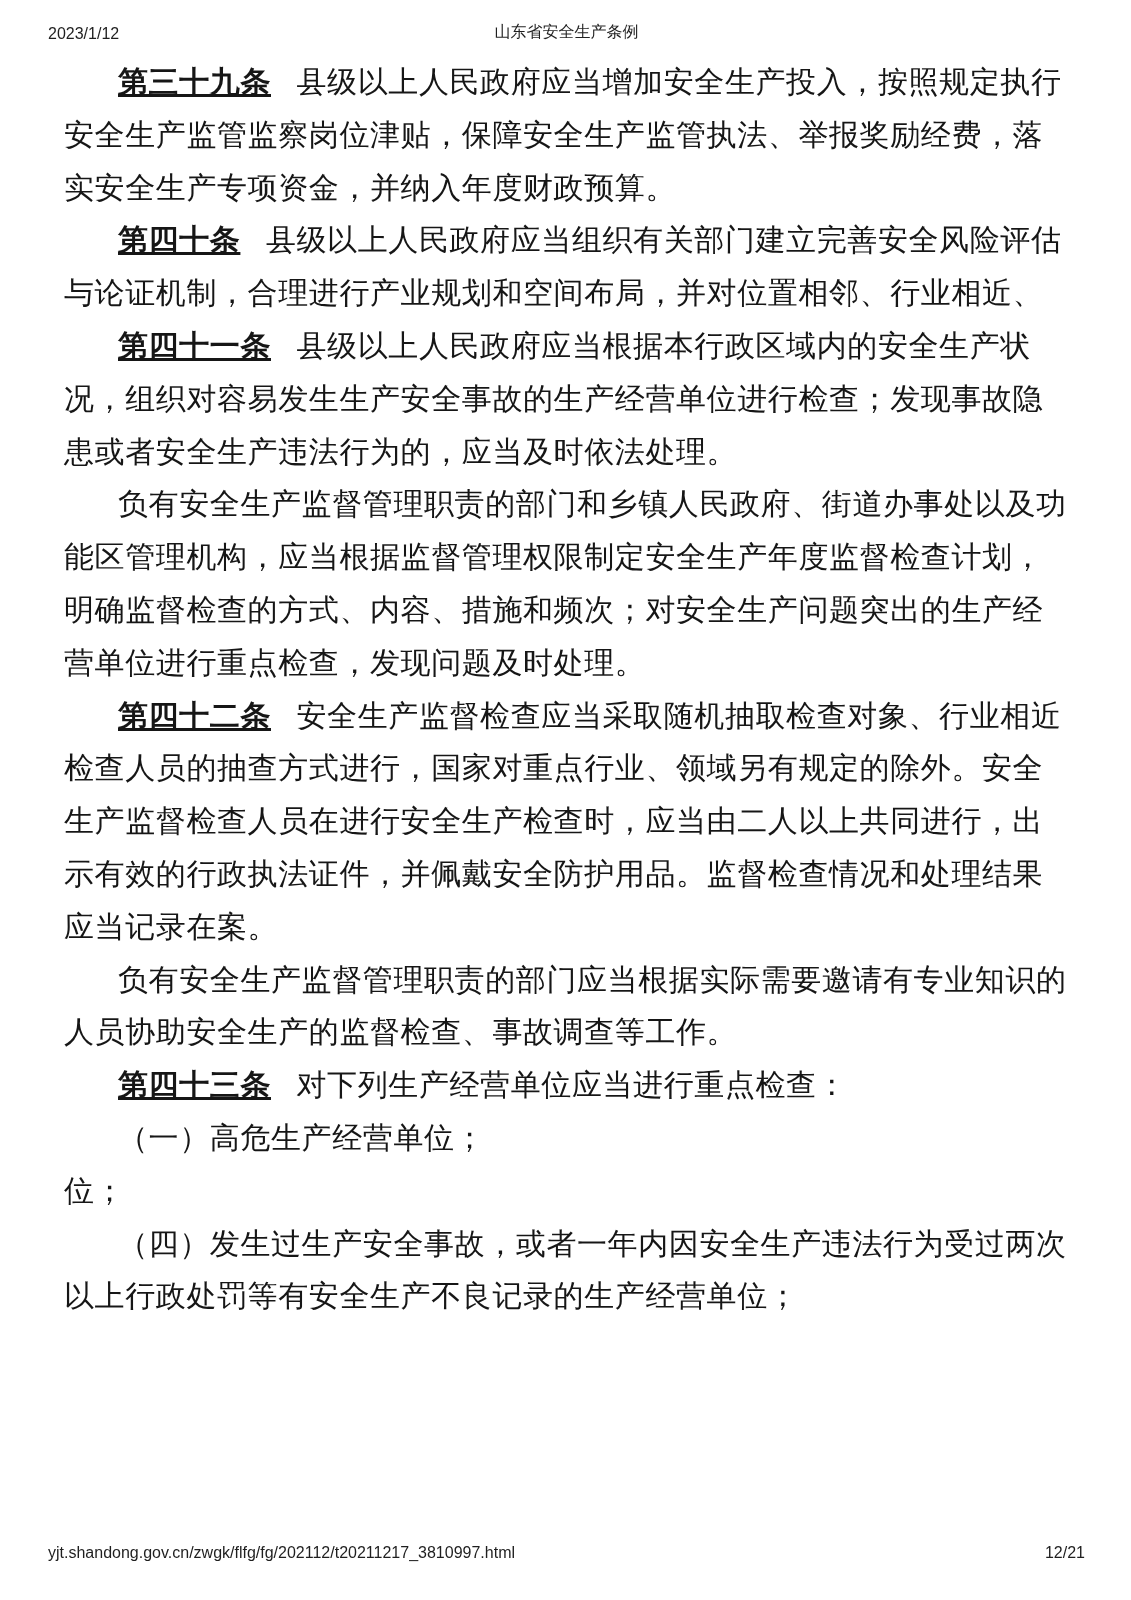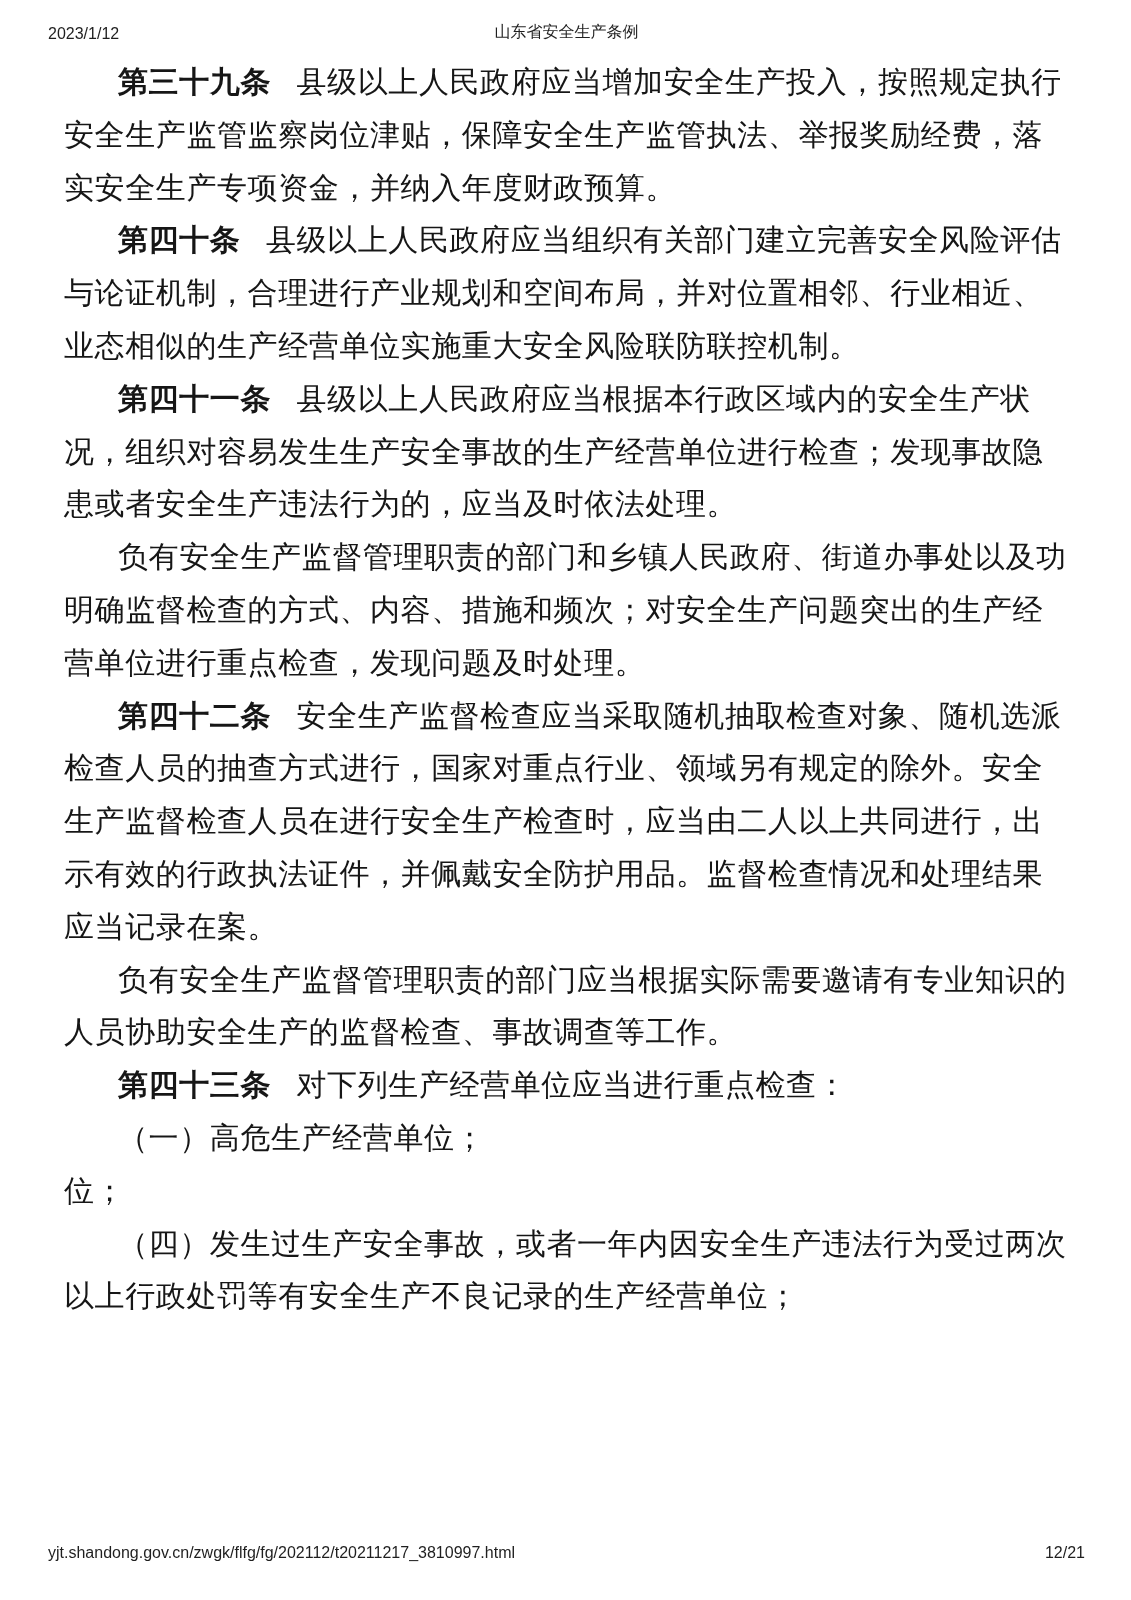--- a/index.html
+++ b/index.html
@@ -46,46 +46,47 @@
   .line {
     height:52.8px;
     line-height:52.8px;
     white-space:nowrap;
   }
   .line.indent { text-indent:1.8em; }
   .article-no {
     font-weight:700;
     font-family:"Liberation Sans", sans-serif;
     margin-right:0.85em;
+    text-decoration:underline;
   }
 </style>
 </head>
 <body>
 
 <div class="page">
 
   <div class="meta-row header-row">
     <span>2023/1/12</span>
     <span class="center-title">山东省安全生产条例</span>
   </div>
 
   <div class="doc">
       <div class="line indent"><span class="article-no">第三十九条</span><span>县级以上人民政府应当增加安全生产投入，按照规定执行</span></div>
       <div class="line"><span>安全生产监管监察岗位津贴，保障安全生产监管执法、举报奖励经费，落</span></div>
       <div class="line"><span>实安全生产专项资金，并纳入年度财政预算。</span></div>
       <div class="line indent"><span class="article-no">第四十条</span><span>县级以上人民政府应当组织有关部门建立完善安全风险评估</span></div>
       <div class="line"><span>与论证机制，合理进行产业规划和空间布局，并对位置相邻、行业相近、</span></div>
-      <div class="line"><span>业态相似的生产经营单位实施重大安全风险联防联控机制。</span></div>
       <div class="line indent"><span class="article-no">第四十一条</span><span>县级以上人民政府应当根据本行政区域内的安全生产状</span></div>
       <div class="line"><span>况，组织对容易发生生产安全事故的生产经营单位进行检查；发现事故隐</span></div>
       <div class="line"><span>患或者安全生产违法行为的，应当及时依法处理。</span></div>
       <div class="line indent"><span>负有安全生产监督管理职责的部门和乡镇人民政府、街道办事处以及功</span></div>
+      <div class="line"><span>能区管理机构，应当根据监督管理权限制定安全生产年度监督检查计划，</span></div>
       <div class="line"><span>明确监督检查的方式、内容、措施和频次；对安全生产问题突出的生产经</span></div>
       <div class="line"><span>营单位进行重点检查，发现问题及时处理。</span></div>
-      <div class="line indent"><span class="article-no">第四十二条</span><span>安全生产监督检查应当采取随机抽取检查对象、随机选派</span></div>
+      <div class="line indent"><span class="article-no">第四十二条</span><span>安全生产监督检查应当采取随机抽取检查对象、行业相近</span></div>
       <div class="line"><span>检查人员的抽查方式进行，国家对重点行业、领域另有规定的除外。安全</span></div>
       <div class="line"><span>生产监督检查人员在进行安全生产检查时，应当由二人以上共同进行，出</span></div>
       <div class="line"><span>示有效的行政执法证件，并佩戴安全防护用品。监督检查情况和处理结果</span></div>
       <div class="line"><span>应当记录在案。</span></div>
       <div class="line indent"><span>负有安全生产监督管理职责的部门应当根据实际需要邀请有专业知识的</span></div>
       <div class="line"><span>人员协助安全生产的监督检查、事故调查等工作。</span></div>
       <div class="line indent"><span class="article-no">第四十三条</span><span>对下列生产经营单位应当进行重点检查：</span></div>
       <div class="line indent"><span>（一）高危生产经营单位；</span></div>
       <div class="line"><span>位；</span></div>
       <div class="line indent"><span>（四）发生过生产安全事故，或者一年内因安全生产违法行为受过两次</span></div>

